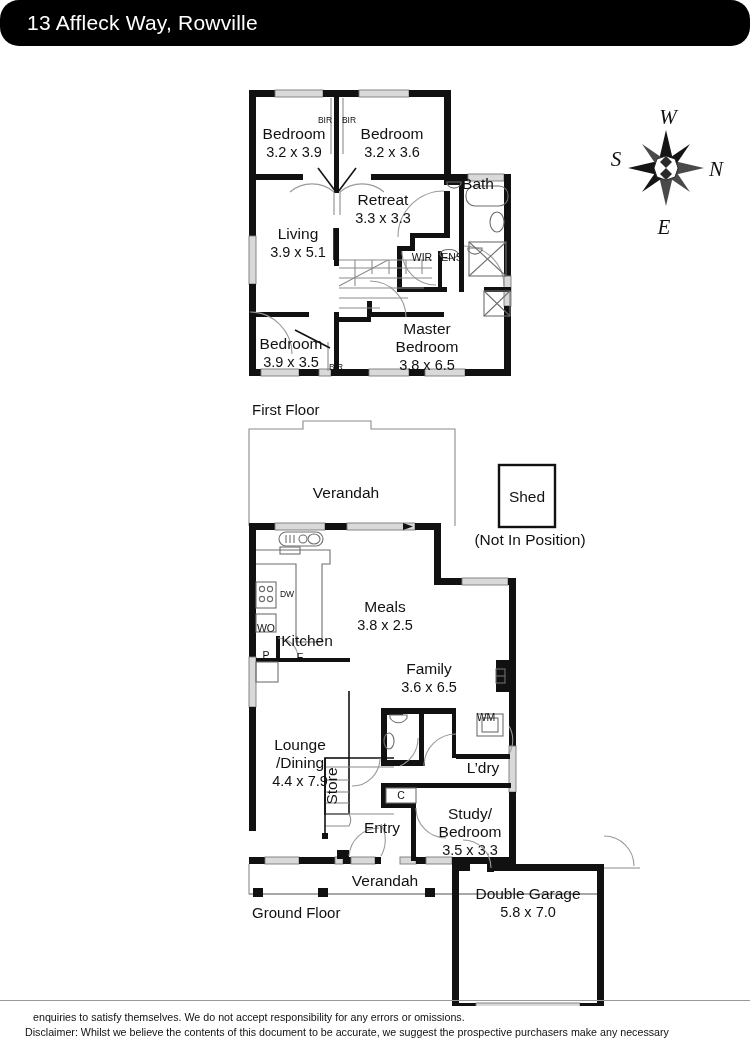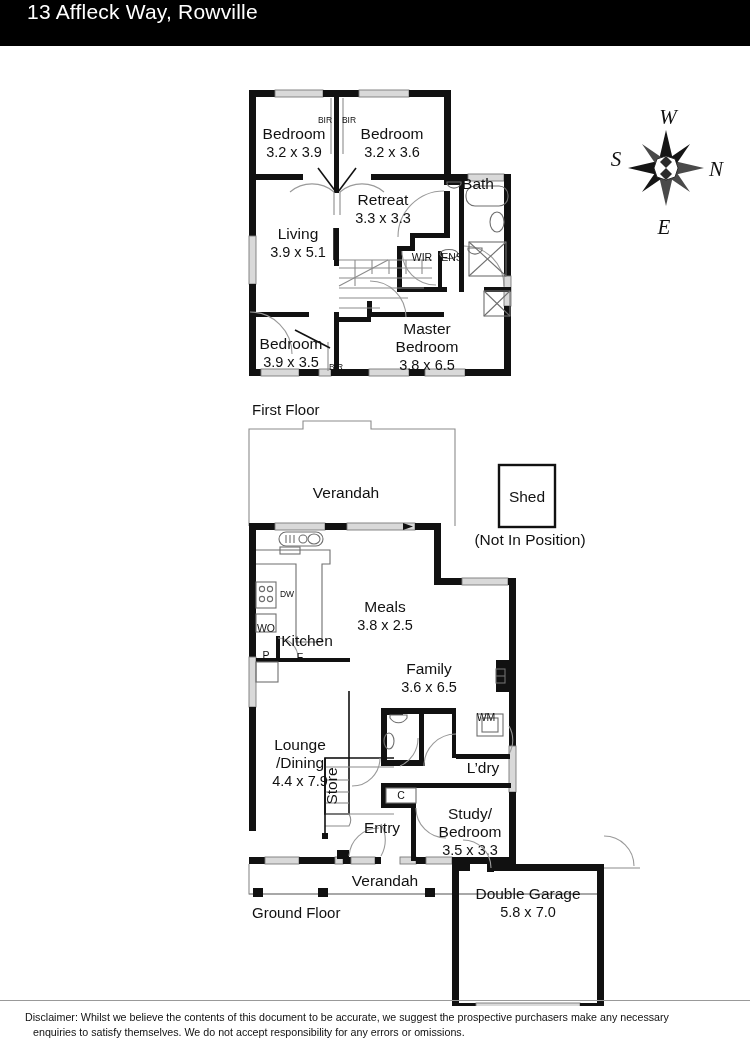--- a/index.html
+++ b/index.html
@@ -13,21 +13,21 @@
     font-family: "Liberation Sans", sans-serif;
     color: #1a1a1a;
     overflow: hidden;
   }
 
   
   #title-bar {
     position: absolute; left: 0; top: 0;
     width: 750px; height: 46px;
     background: #000000;
-    display: flex; align-items: flex-start;
+    display: flex; align-items: center; border-radius: 19px;
   }
   #title-text {
     color: #ffffff;
     font-size: 21px;
     font-weight: 400;
     padding-left: 27px;
     letter-spacing: 0.2px;
   }
 
   
@@ -437,15 +437,15 @@
       <path class="swing" d="M 604 790 A 30 30 0 0 1 634 820"></path>
 
       <text class="rname" x="528" y="853">Double Garage</text>
       <text class="rdim" x="528" y="871">5.8 x 7.0</text>
     </g>
   </g>
 </svg>
 </div>
 
 <div id="disclaimer-wrap">
+  <div class="disc-line second">enquiries to satisfy themselves. We do not accept responsibility for any errors or omissions.</div>
   <div class="disc-line">Disclaimer: Whilst we believe the contents of this document to be accurate, we suggest the prospective purchasers make any necessary</div>
-  <div class="disc-line second">enquiries to satisfy themselves. We do not accept responsibility for any errors or omissions.</div>
 </div>
 
 </body></html>

